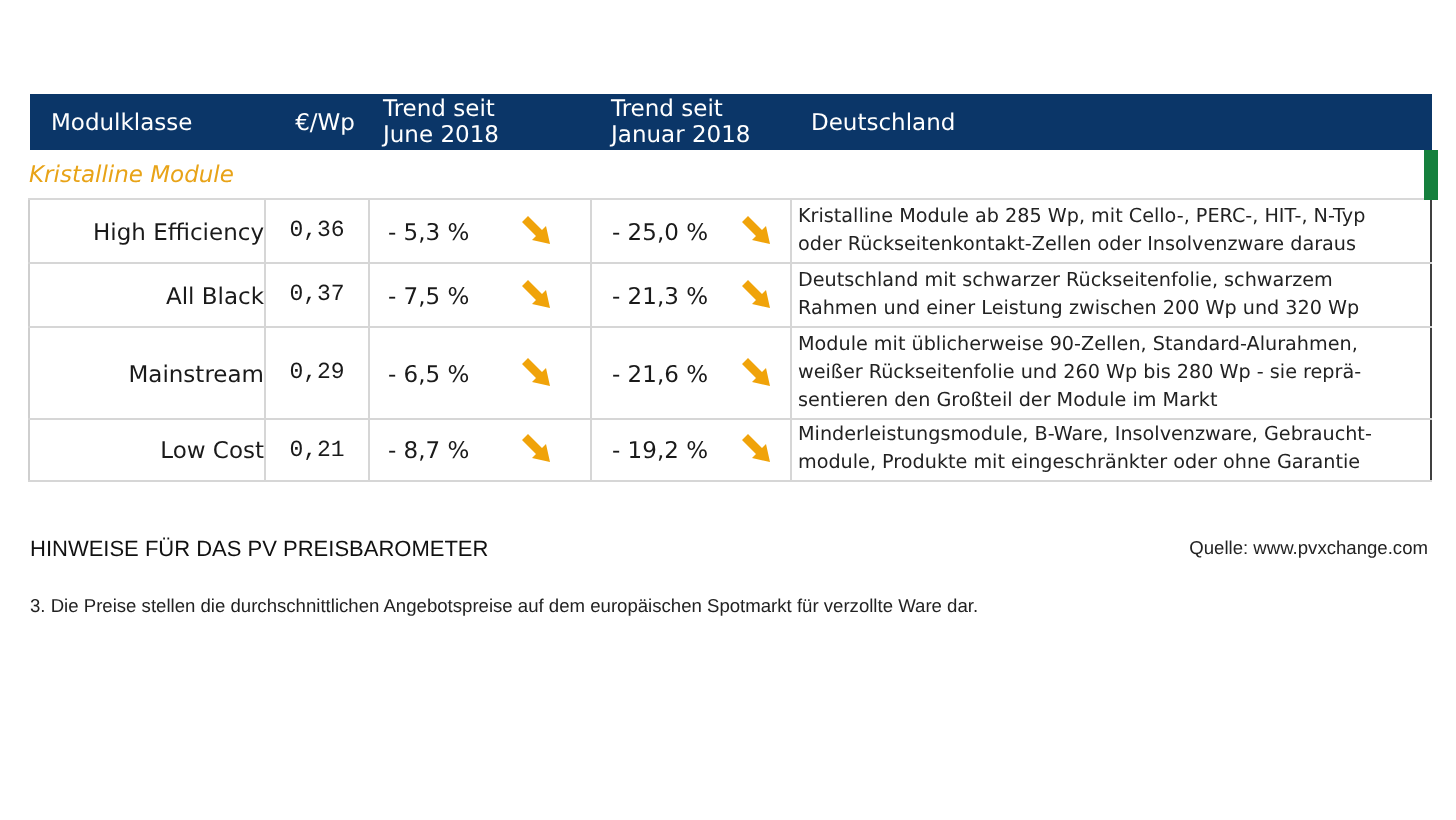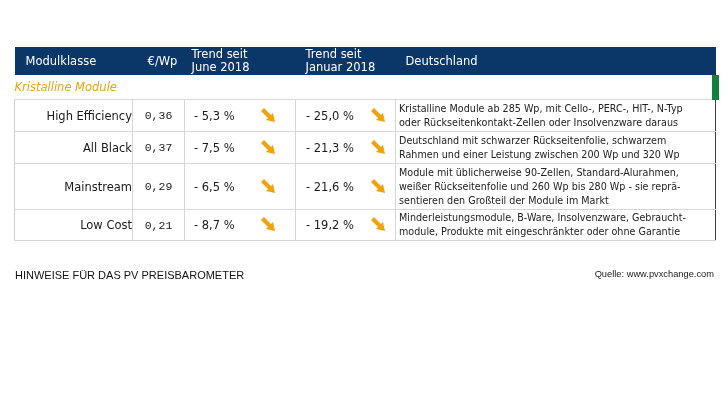--- a/index.html
+++ b/index.html
@@ -118,13 +118,14 @@
           <div>module, Produkte mit eingeschränkter oder ohne Garantie</div>
         </td>
     </tr>
   </tbody>
 </table>
 
 <div class="source">Quelle: www.pvxchange.com</div>
 
 <div class="notes-title">HINWEISE FÜR DAS PV PREISBAROMETER</div>
 <div class="notes">
+  <div>3. Die Preise stellen die durchschnittlichen Angebotspreise auf dem europäischen Spotmarkt für verzollte Ware dar.</div>
 </div>
 
 </body></html>

